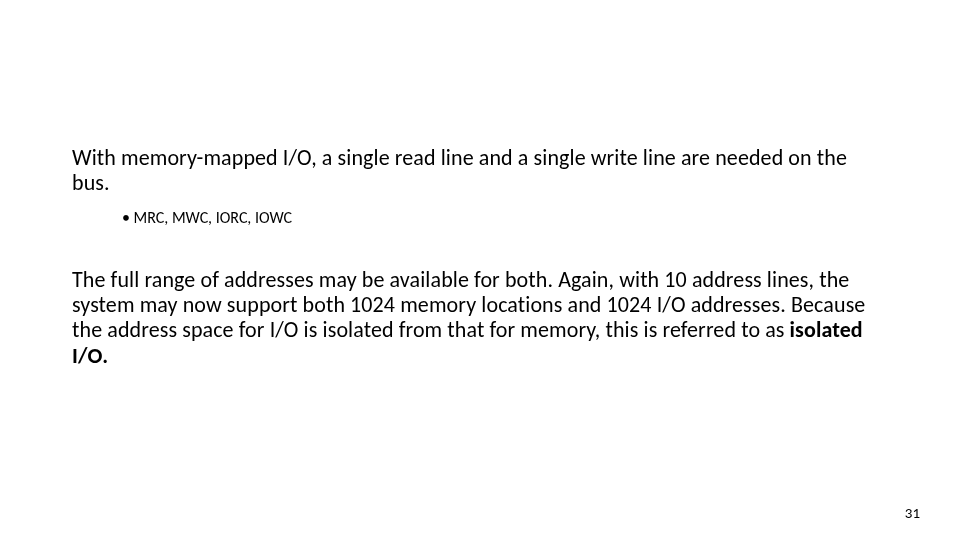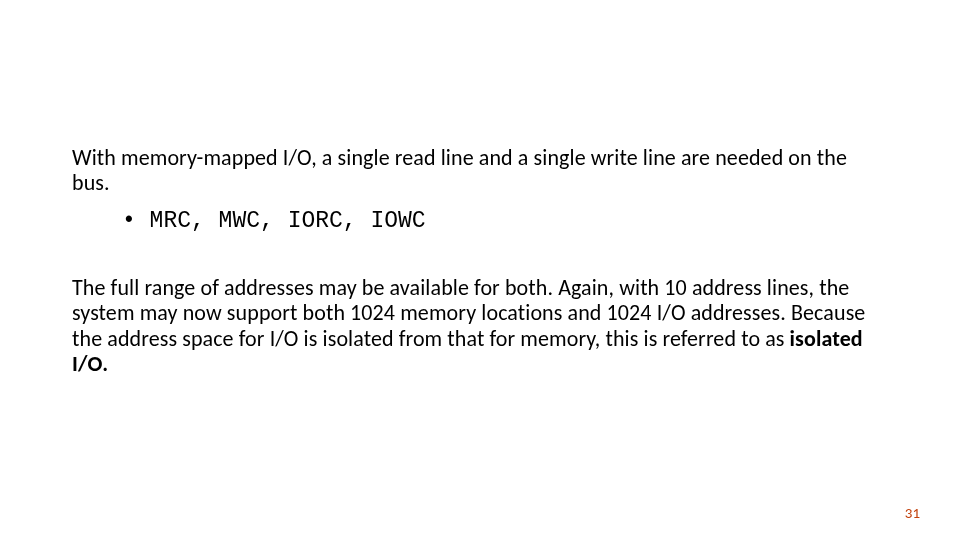--- a/index.html
+++ b/index.html
@@ -20,37 +20,36 @@
     padding: 145px 72px 0 72px;
   }
   .para {
     font-size: 22px;
     line-height: 1.15;
     margin: 0 0 46px 0;
     letter-spacing: 0.1px;
   }
   .para:last-of-type { margin-bottom: 0; }
   .sub-bullet {
-    font-size: 23px;
+    font-size: 16px;
     line-height: 1.2;
     margin: -34px 0 40px 50px;
     list-style: none;
     padding: 0;
-    font-family: Liberation Mono, monospace;
   }
   .sub-bullet li::before {
     content: "• ";
   }
   .bold { font-weight: 700; }
   .page-num {
     position: absolute;
     right: 40px;
     bottom: 18px;
     font-size: 15px;
-    color: #c2410c;
+    color: #000000;
   }
 </style>
 </head>
 <body>
 
 <div class="slide">
 
   <p class="para">With memory-mapped I/O, a single read line and a single write line are needed on the bus.</p>
 
 

